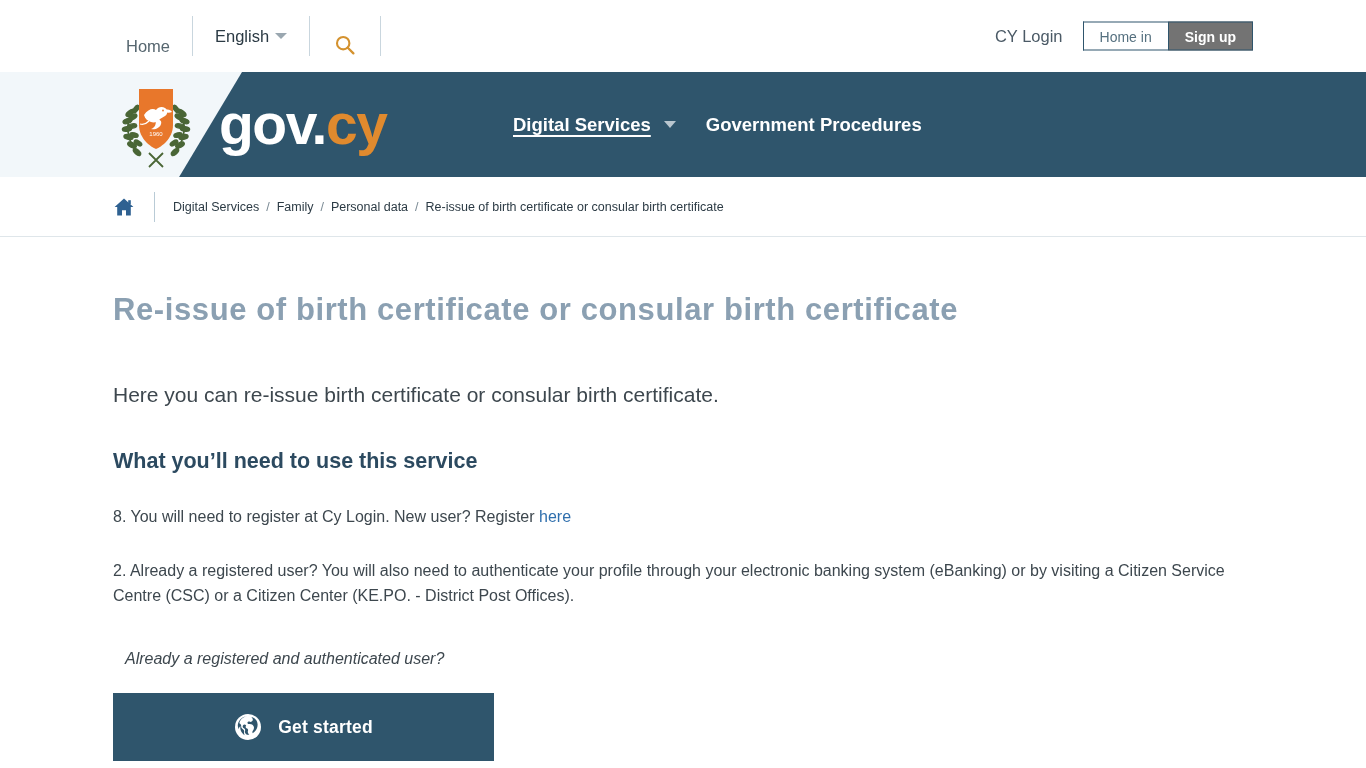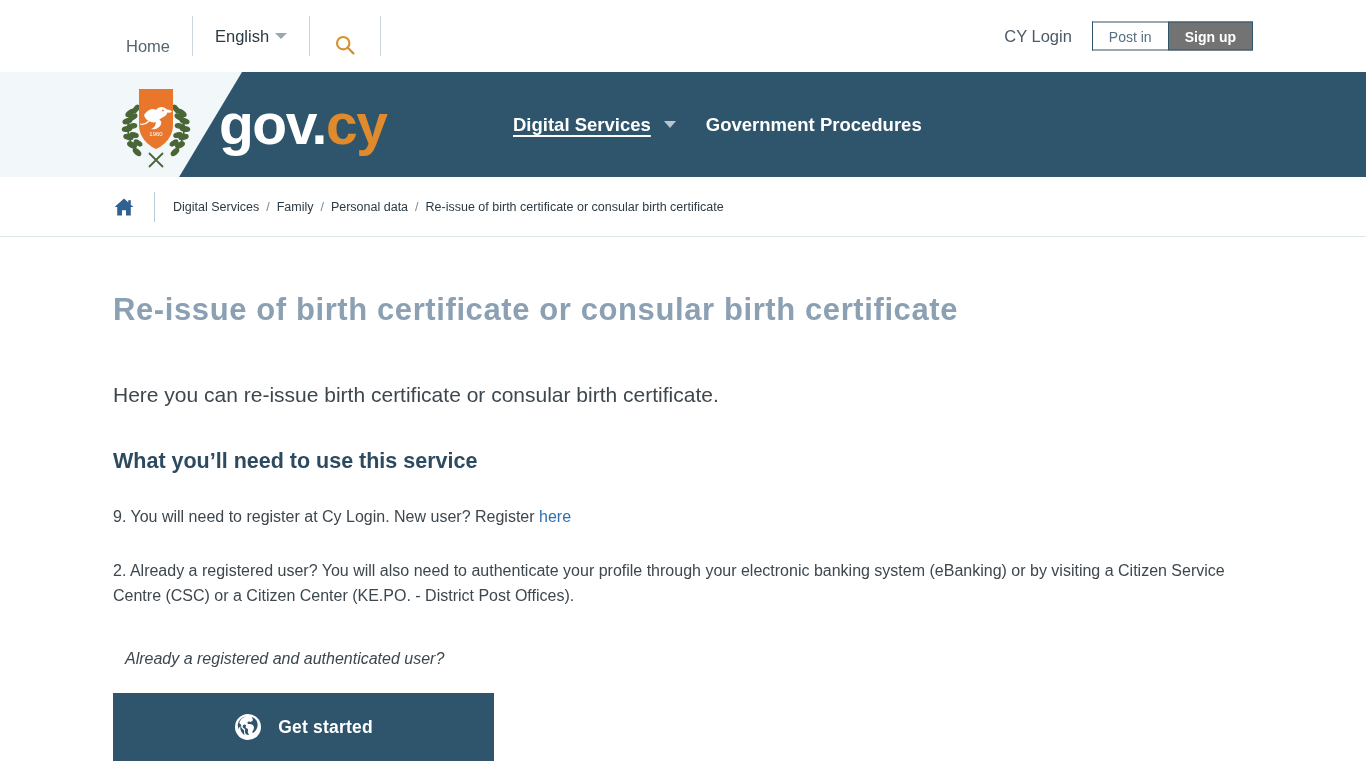--- a/index.html
+++ b/index.html
@@ -187,21 +187,21 @@
         <circle cx="9.2" cy="9.2" r="6.2" fill="none" stroke="#d4922f" stroke-width="2.1"></circle>
         <line x1="13.8" y1="13.8" x2="19.4" y2="19.4" stroke="#d4922f" stroke-width="2.3" stroke-linecap="round"></line>
       </svg>
     </div>
     <div class="tb-sep"></div>
   </div>
 
   <div class="topbar-right">
     <span class="cy-login-label">CY Login</span>
     <div class="auth-group">
-      <button class="btn-signin">Post in</button>
+      <button class="btn-signin">Home in</button>
       <button class="btn-signup">Sign up</button>
     </div>
   </div>
 </div>
 
 <div class="headerband">
   <div class="band-light"></div>
 
   <div class="logo-wrap">
     <svg class="emblem" viewBox="0 0 86 92">
@@ -280,21 +280,21 @@
   </div>
 </div>
 
 <main class="content">
   <h1 class="page-title">Re-issue of birth certificate or consular birth certificate</h1>
 
   <p class="intro">Here you can re-issue birth certificate or consular birth certificate.</p>
 
   <h2 class="sec-heading">What you’ll need to use this service</h2>
 
-  <p class="para"><span>9. You will need to register at Cy Login. New user? Register </span><a class="link" href="#">here</a></p>
+  <p class="para"><span>8. You will need to register at Cy Login. New user? Register </span><a class="link" href="#">here</a></p>
 
   <p class="para">2. Already a registered user? You will also need to authenticate your profile through your electronic banking system (eBanking) or by visiting a Citizen Service Centre (CSC) or a Citizen Center (KE.PO. - District Post Offices).</p>
 
   <p class="prompt">Already a registered and authenticated user?</p>
 
   <button class="cta">
     <svg class="globe" viewBox="0 0 28 28">
       <circle cx="14" cy="14" r="13" fill="#ffffff"></circle>
       <path d="M14 3.2 C9.6 3.2 6.2 6.3 5.3 10.2 C6.6 10.6 7.4 11.9 7.2 13.3 C7 14.7 8 15.6 9.2 16.4 C10.1 17 10.4 18.2 10.1 19.3 C9.8 20.6 10.4 21.9 11.5 22.6 C10.1 22 8.9 21 8 19.8 C6.6 17.9 6 15.5 6.4 13.2 C5.4 13.9 4.8 15.1 4.9 16.3 C4 14.8 3.6 13 3.9 11.3 C4.7 6.7 8.9 3.2 14 3.2 Z" fill="#2f556c"></path>
       <path d="M17.2 4.6 C18.6 5.1 19.2 6.6 18.5 7.8 C17.9 8.9 16.5 9.2 15.5 8.6 C14.7 8.1 13.7 8.5 13.5 9.4 C13.3 10.4 14.2 11.2 15.2 11 C17 10.7 18.8 11.6 19.6 13.2 C20.3 14.6 20 16.3 19 17.4 C18.3 18.2 18.2 19.3 18.7 20.2 C21.8 18.4 23.8 15 23.6 11.2 C23.4 8 21.3 5.4 18.4 4.3 Z" fill="#2f556c"></path>

